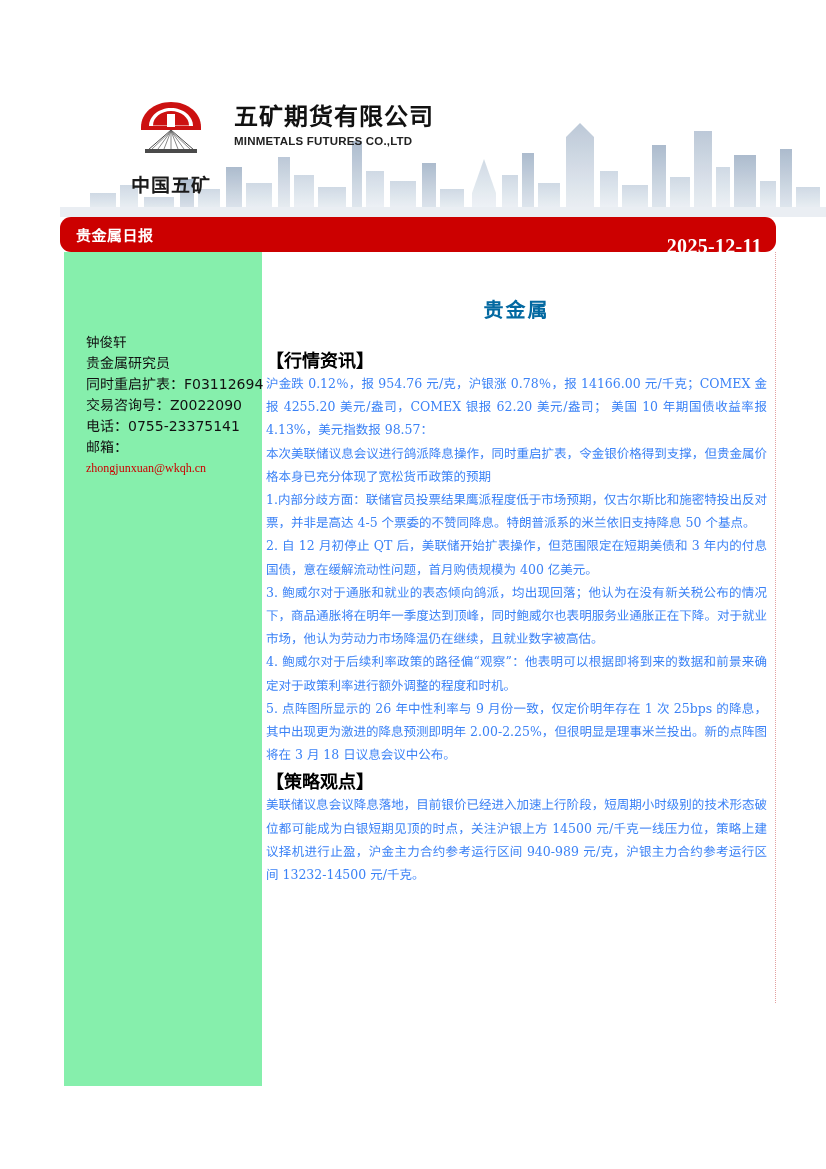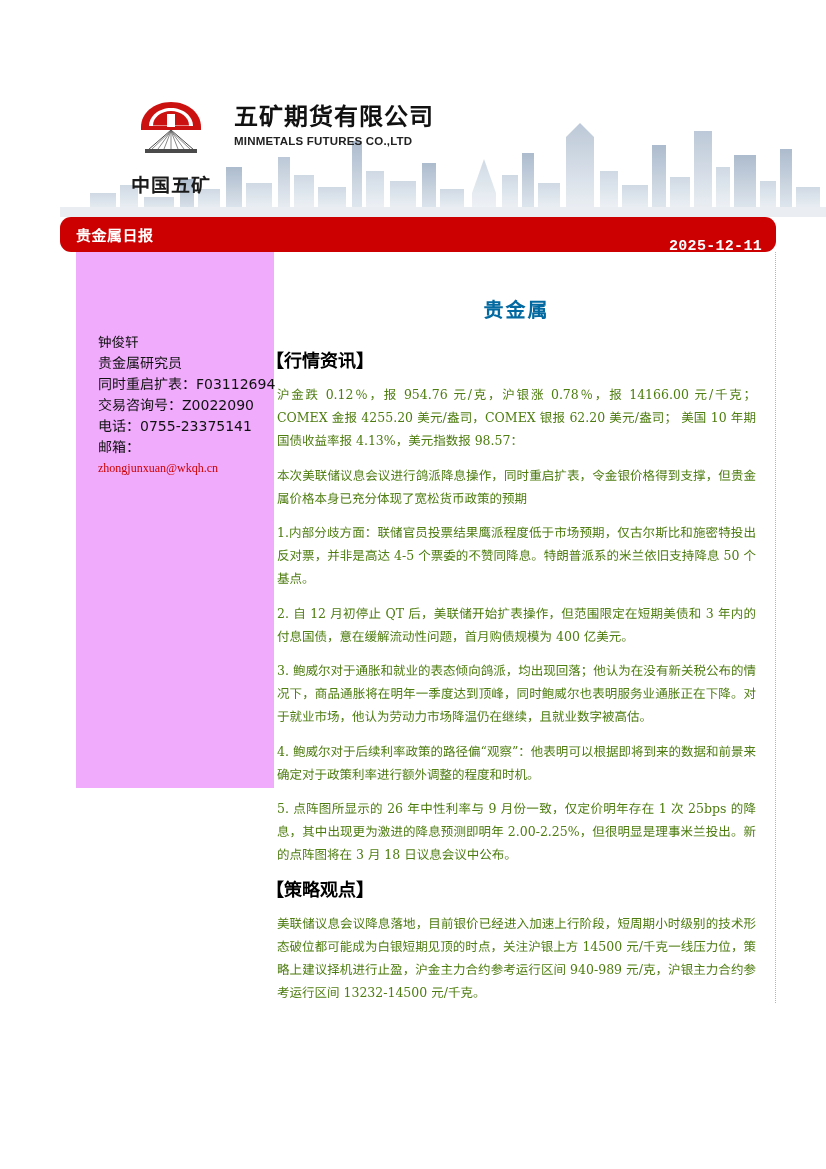--- a/index.html
+++ b/index.html
@@ -109,42 +109,42 @@
     padding: 0 14px 0 16px;
     border-radius: 11px;
   }
   .titlebar-title {
     font-family: "DejaVu Sans", "Liberation Sans", sans-serif;
     font-weight: bold;
     font-size: 15px;
     letter-spacing: .5px;
   }
   .titlebar-date {
-    font-family: Liberation Mono, monospace;
-    font-weight: bold;
-    font-size: 15px;
+    font-family: Liberation Serif, serif;
+    font-weight: bold;
+    font-size: 20px;
     letter-spacing: .3px;
     margin-top: 23px;
   }
 
   
   .doc-body {
     position: absolute;
     left: 60px;
     top: 252px;
     width: 716px;
     height: 751px;
   }
   .sidebar {
     position: absolute;
-    left: 16px;
+    left: 4px;
     top: 0;
     width: 198px;
-    height: 536px;
-    background: #f0abfc;
+    height: 834px;
+    background: #86efac;
     box-sizing: border-box;
   }
   .sidebar-inner {
     padding: 80px 10px 0 22px;
   }
   .sb-line {
     font-family: "DejaVu Sans", "Liberation Sans", sans-serif;
     font-size: 14px;
     line-height: 21px;
     color: #111111;
@@ -185,24 +185,24 @@
     font-size: 18px;
     line-height: 23px;
     color: #000000;
     margin-top: 26px;
   }
   .section-head.tight { margin-top: 4px; }
   .para {
     font-family: "DejaVu Serif", "Liberation Serif", serif;
     font-size: 12.5px;
     line-height: 23.2px;
-    color: #4d7c0f;
+    color: #3b82f6;
     text-align: justify;
     text-justify: inter-ideograph;
-    margin: 11px;
+    margin: 0;
   }
 </style>
 </head>
 <body>
 
 <div class="page">
 
   <div class="masthead">
 
     <div class="skyline">

